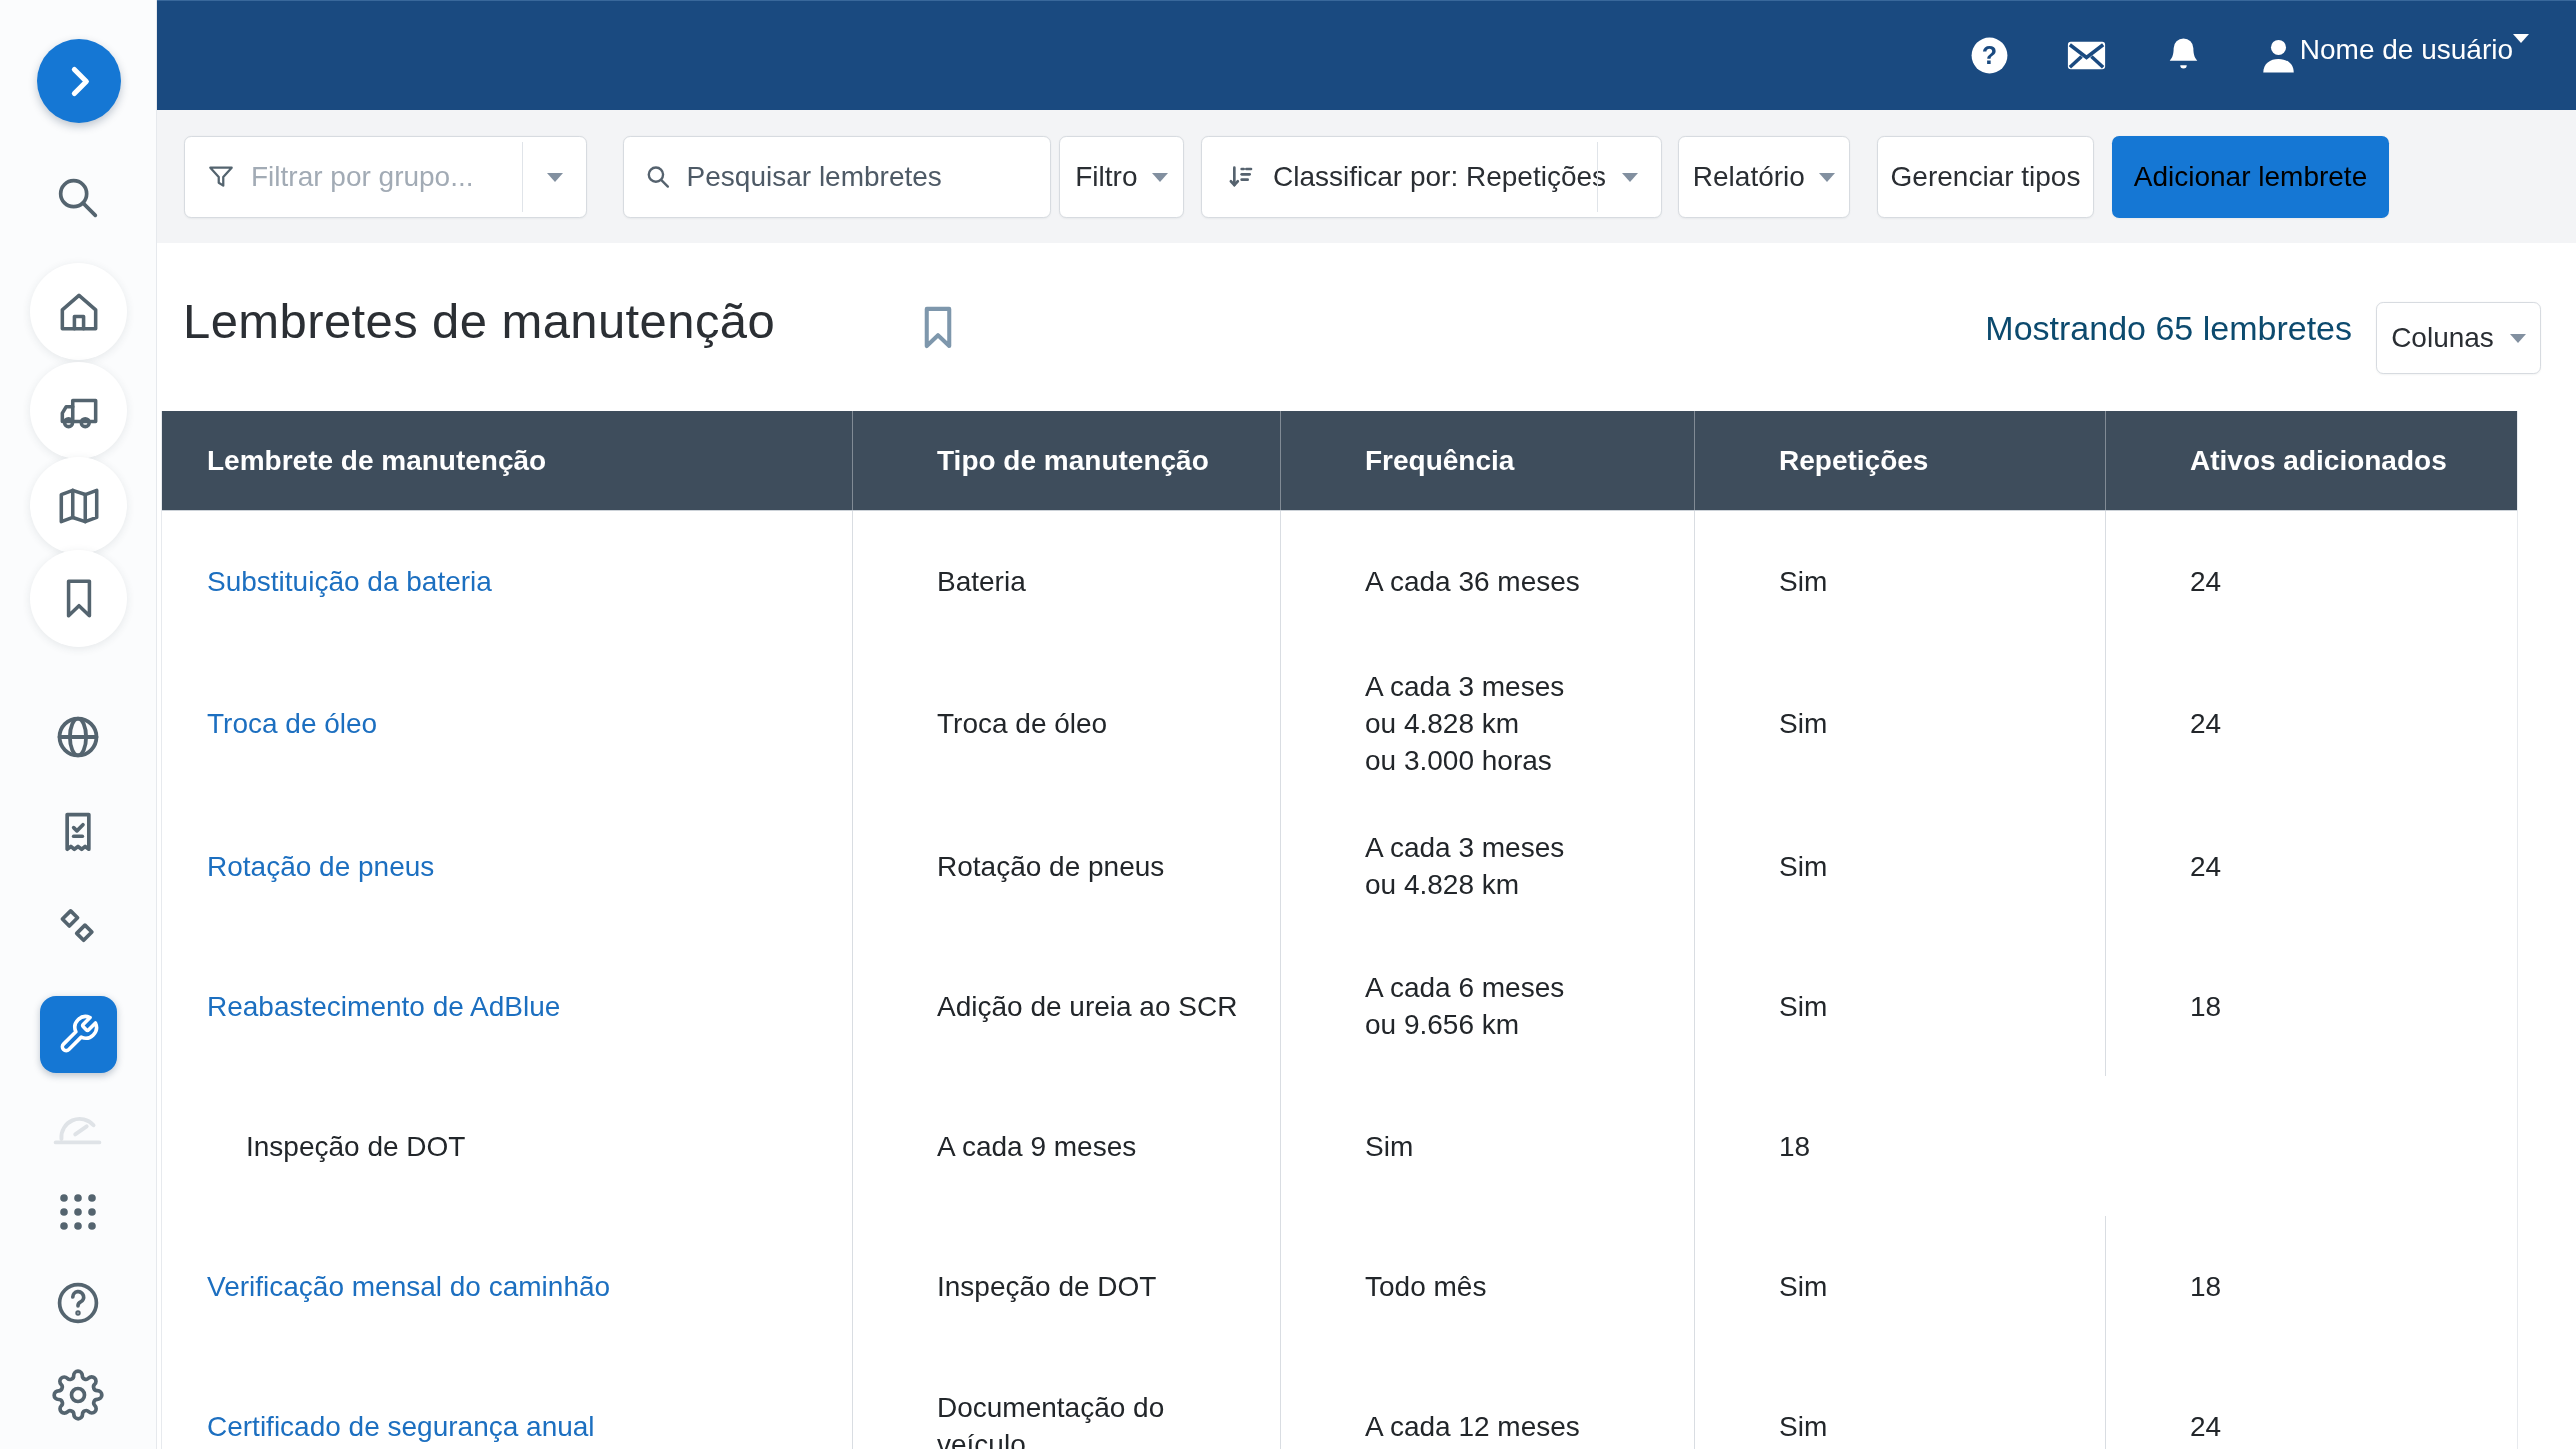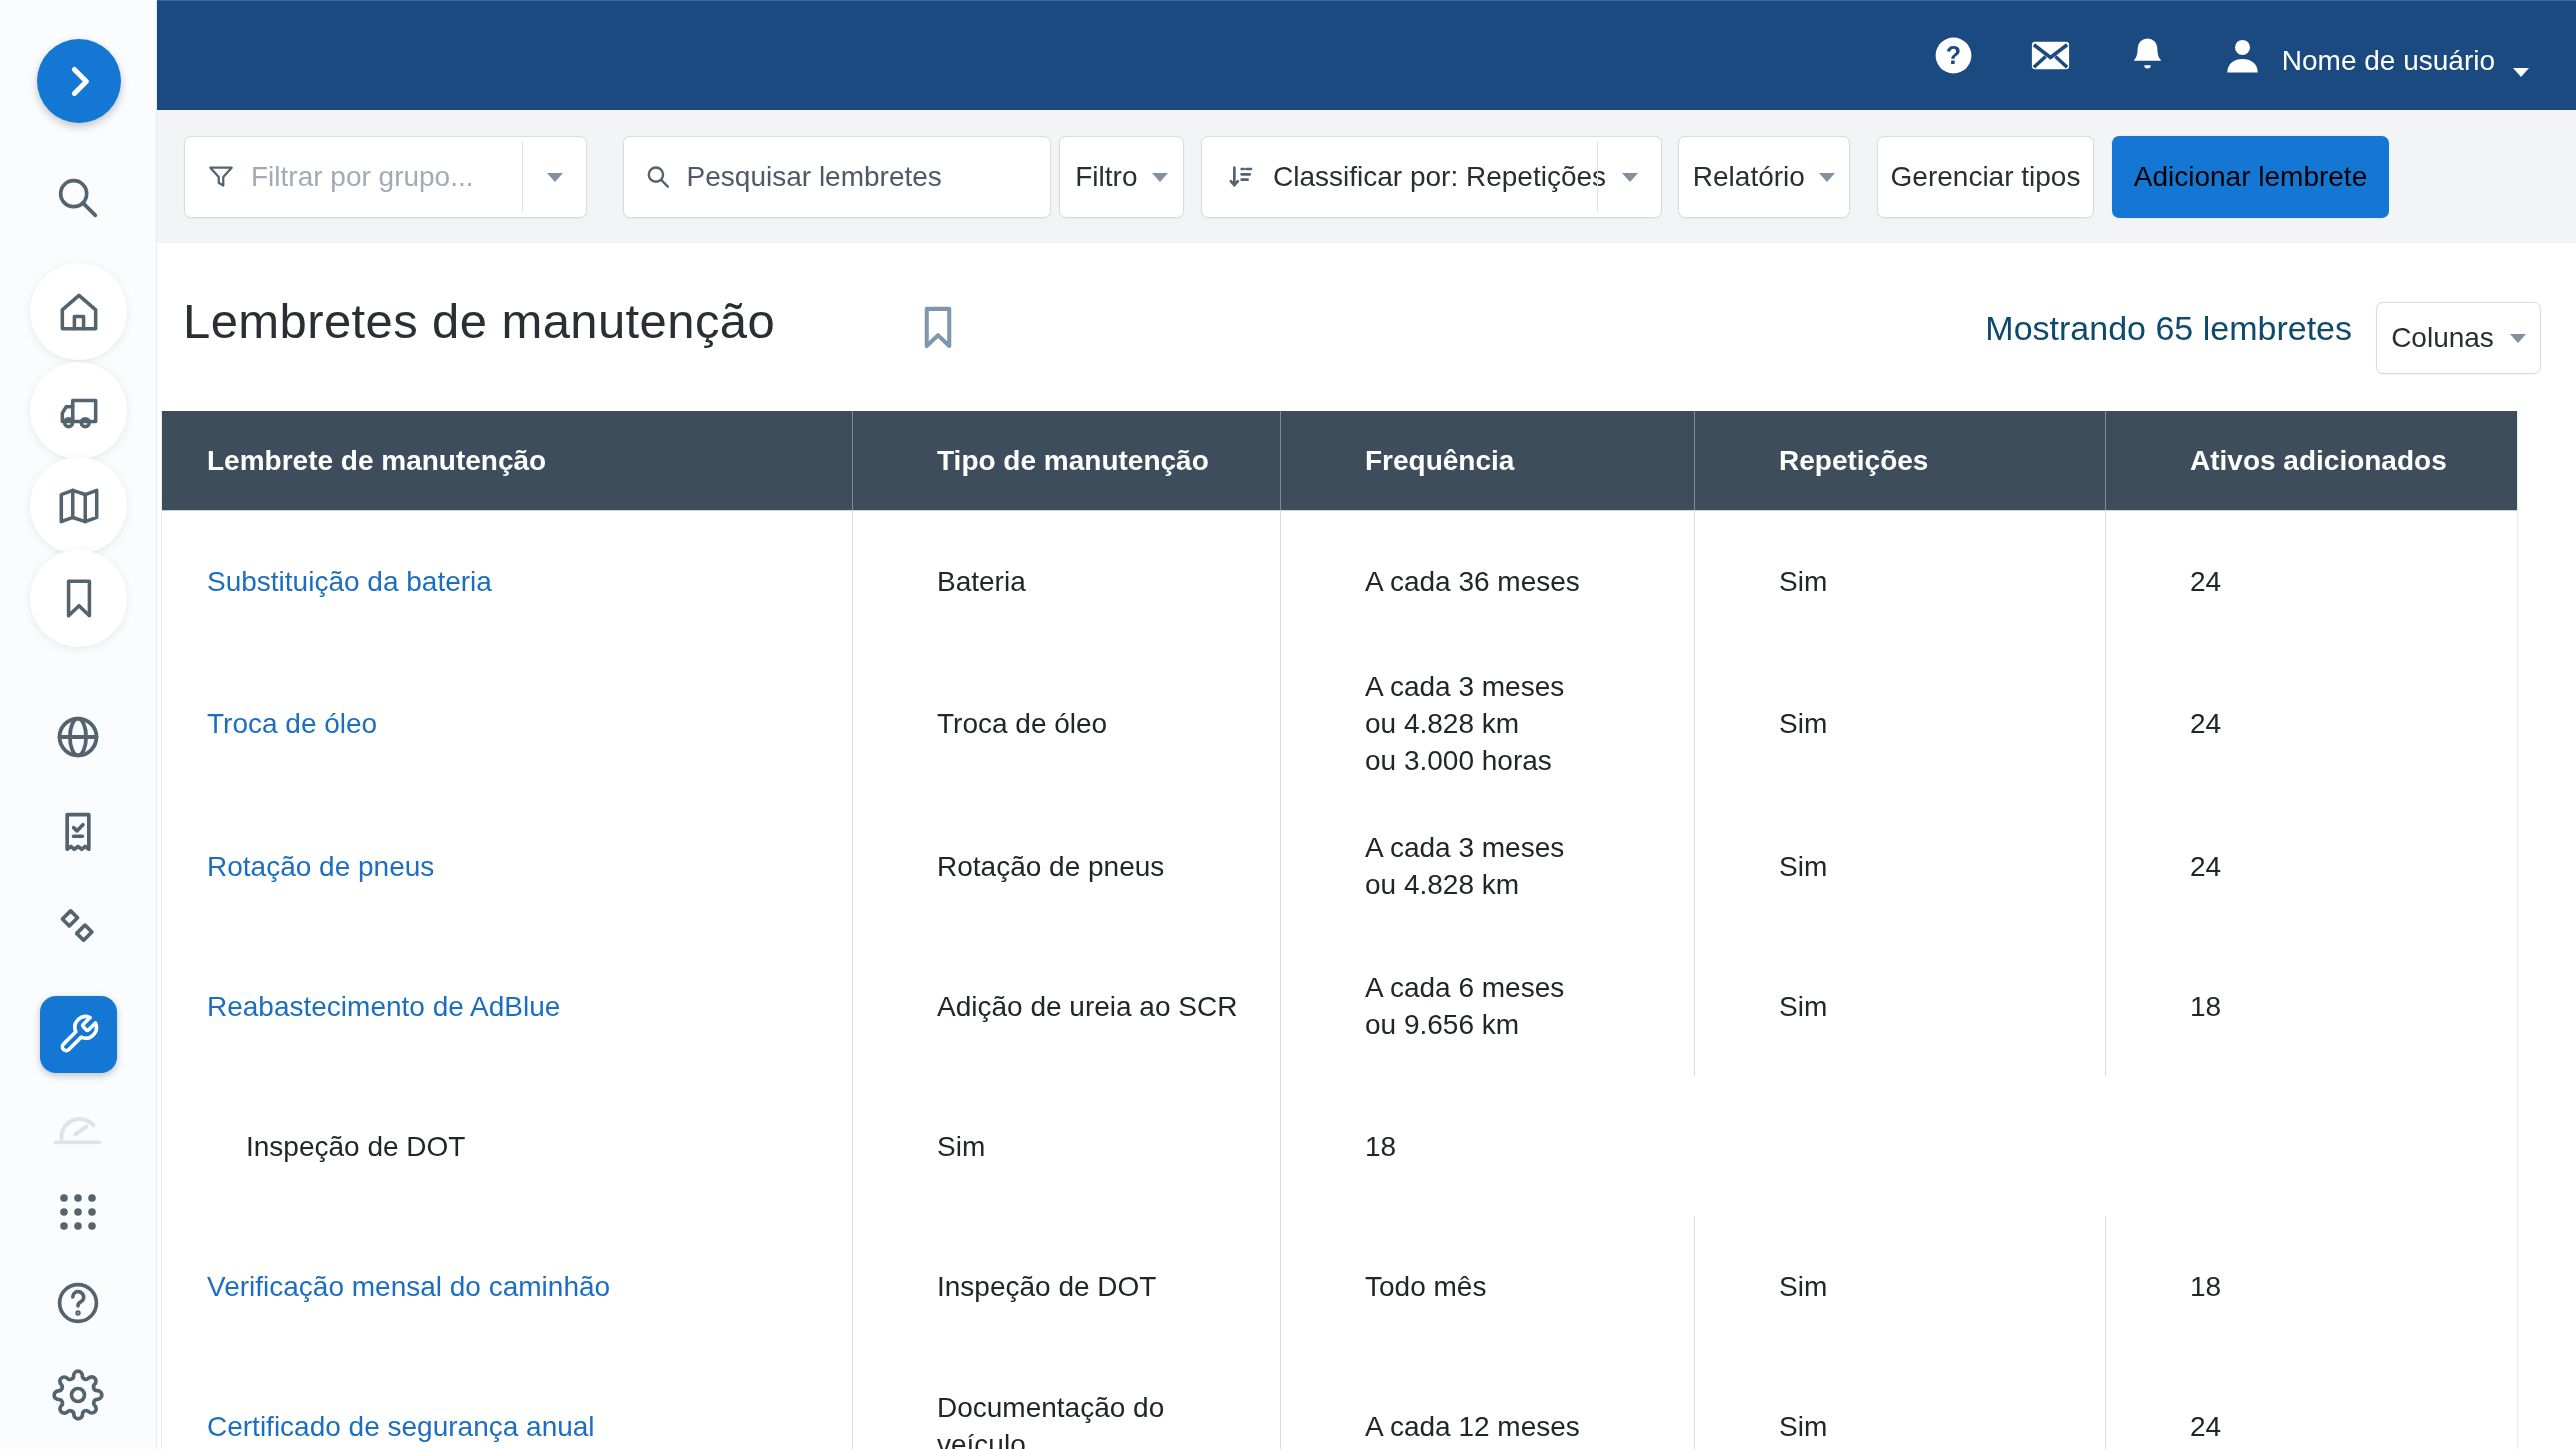--- a/index.html
+++ b/index.html
@@ -16,21 +16,21 @@
                  box-shadow:0 1.8px 9px rgba(40,55,70,.10); }
   .wrench-btn { left:40px; top:996px; width:77px; height:77px; border-radius:16px;
                 background:var(--accent); box-shadow:0 2.7px 7.2px rgba(16,40,70,.25); }
   svg.sico { stroke:#54646f; fill:none; stroke-width:1.7; stroke-linecap:round; stroke-linejoin:round; }
 
   
   .navbar { position:absolute; left:157px; top:0; width:2419px; height:110px;
             background:var(--navy); border-top:1.8px solid #39689b;
             display:flex; align-items:center; justify-content:flex-end;
             gap:52px; padding-right:47px; z-index:4; }
-  .nav-user { display:flex; align-items:flex-end; gap:18px; color:#fff; font-size:28px; }
+  .nav-user { display:flex; align-items:flex-start; color:#fff; font-size:28px; }
   .caret { width:0; height:0; border-left:8px solid transparent; border-right:8px solid transparent;
            border-top:9.8px solid #8290a0; }
   .caret.white { border-top-color:#fff; }
 
   
   .toolbar { position:absolute; left:157px; top:110px; width:2419px; height:133px;
              background:#f3f4f6; }
   .ctrl { position:absolute; top:26px; height:82px; background:#fff; border:0.9px solid #d7dbe0;
           border-radius:7.2px; box-shadow:0 0.9px 1.8px rgba(20,30,40,.05);
           display:flex; align-items:center; font-size:28px; color:#2a2e33; }
@@ -311,20 +311,21 @@
     <div class="tr">
       <div class="td c1"><span class="link">Reabastecimento de AdBlue</span></div>
       <div class="td">Adição de ureia ao SCR</div>
       <div class="td">A cada 6 meses
 ou 9.656 km</div>
       <div class="td">Sim</div>
       <div class="td">18</div>
     </div>
     <div class="tr">
       <div class="td">Inspeção de DOT</div>
+      <div class="td">A cada 9 meses</div>
       <div class="td">Sim</div>
       <div class="td">18</div>
     </div>
     <div class="tr">
       <div class="td c1"><span class="link">Verificação mensal do caminhão</span></div>
       <div class="td">Inspeção de DOT</div>
       <div class="td">Todo mês</div>
       <div class="td">Sim</div>
       <div class="td">18</div>
     </div>

